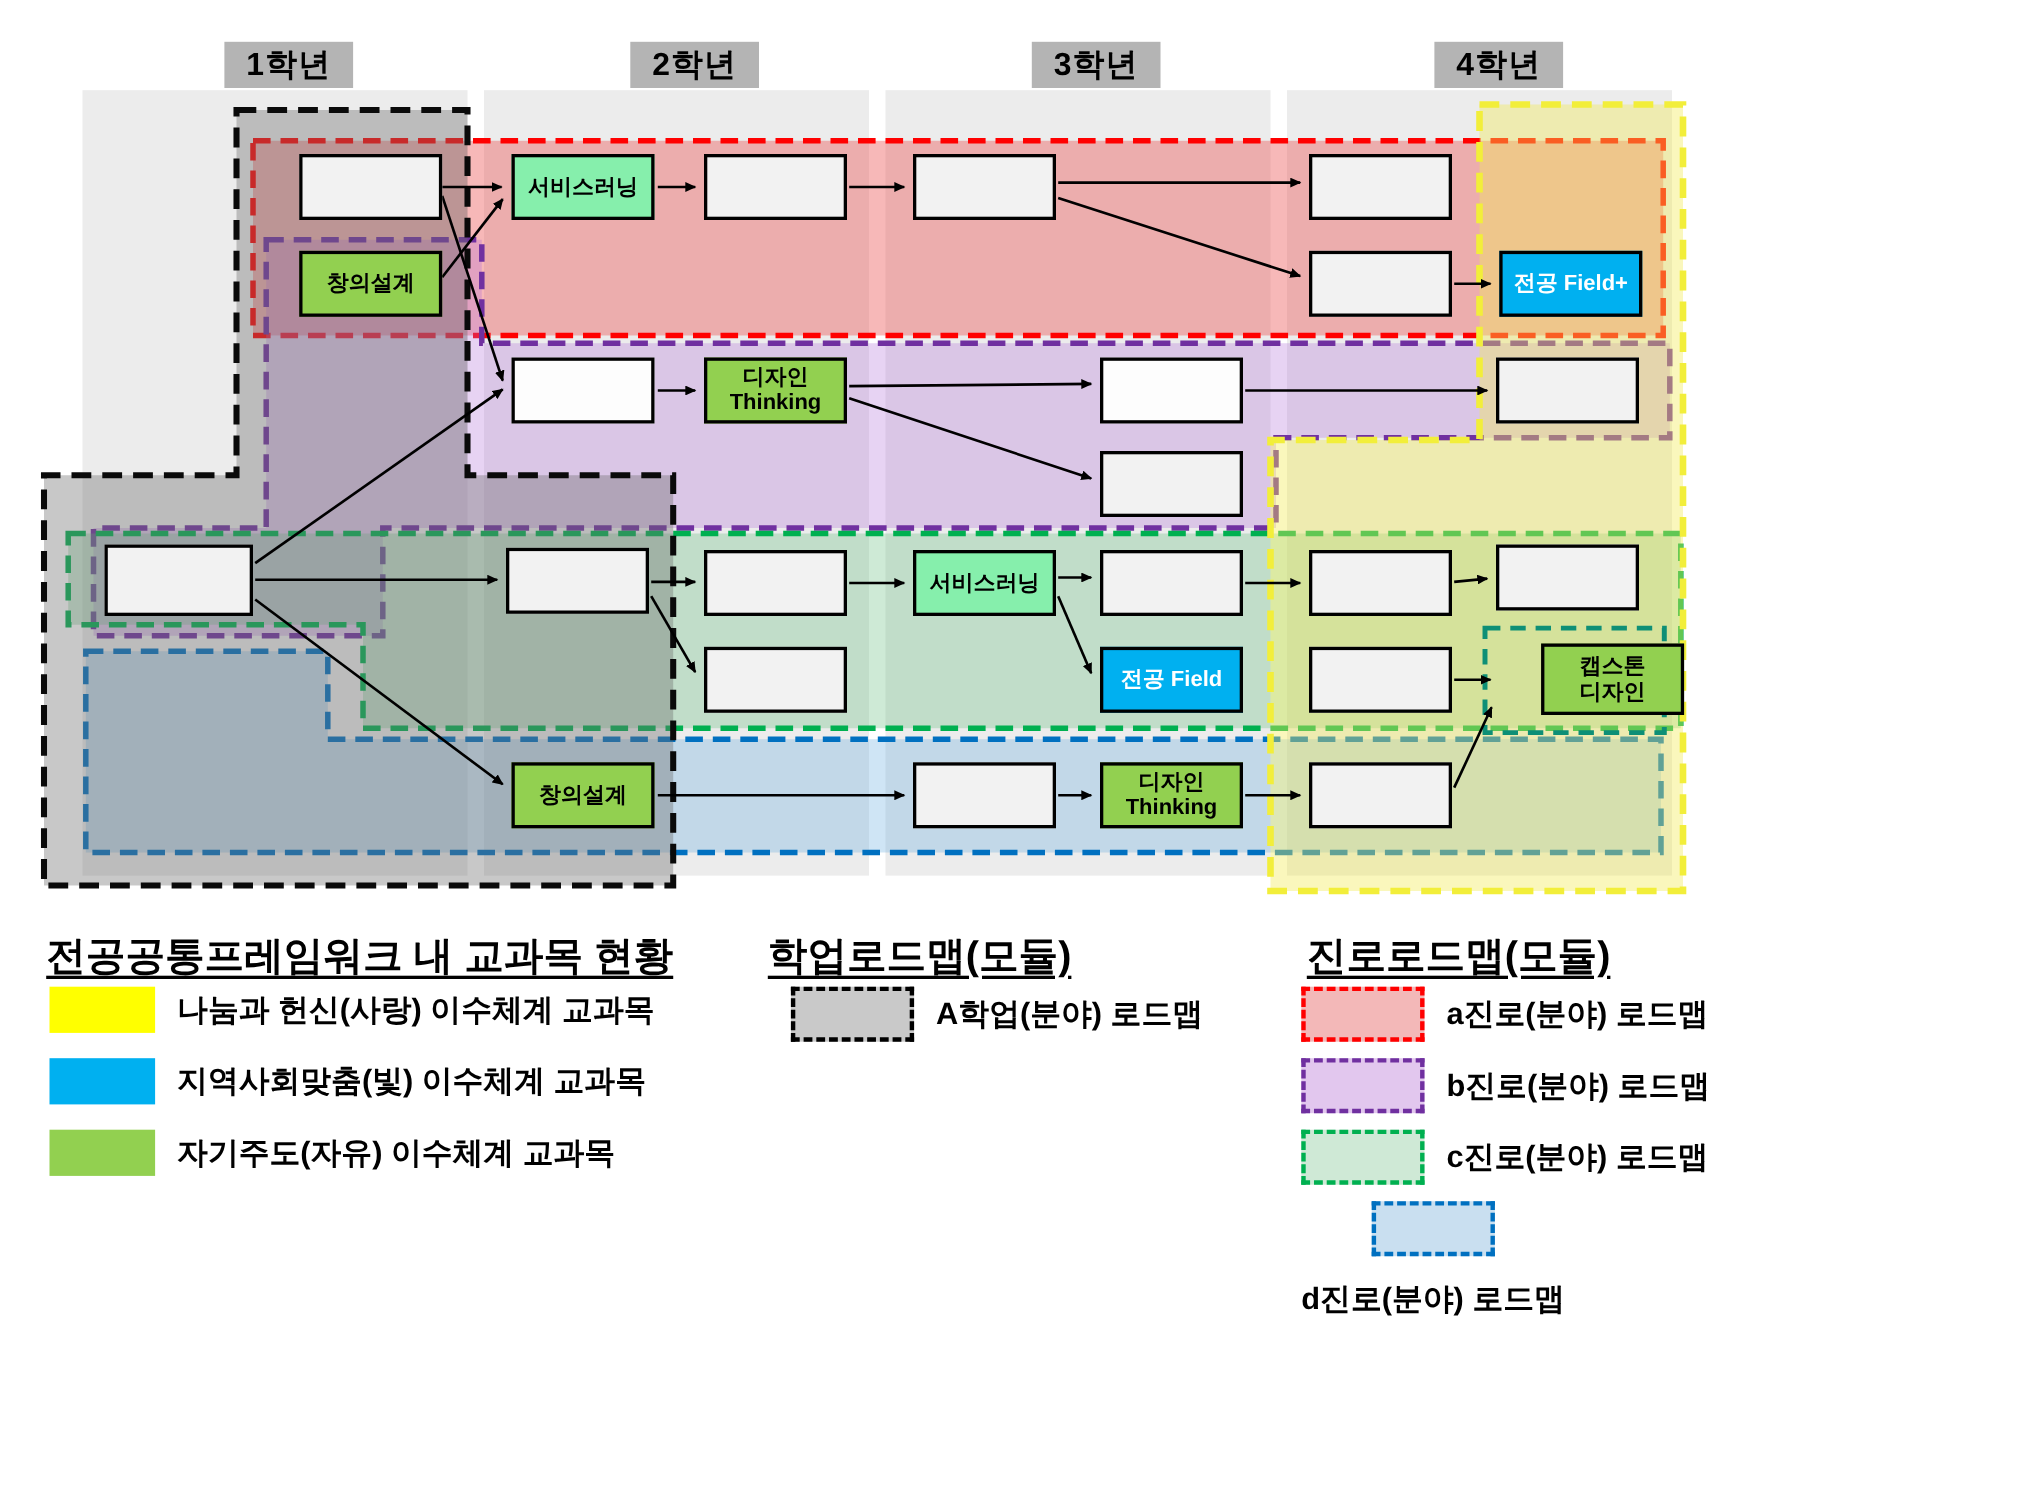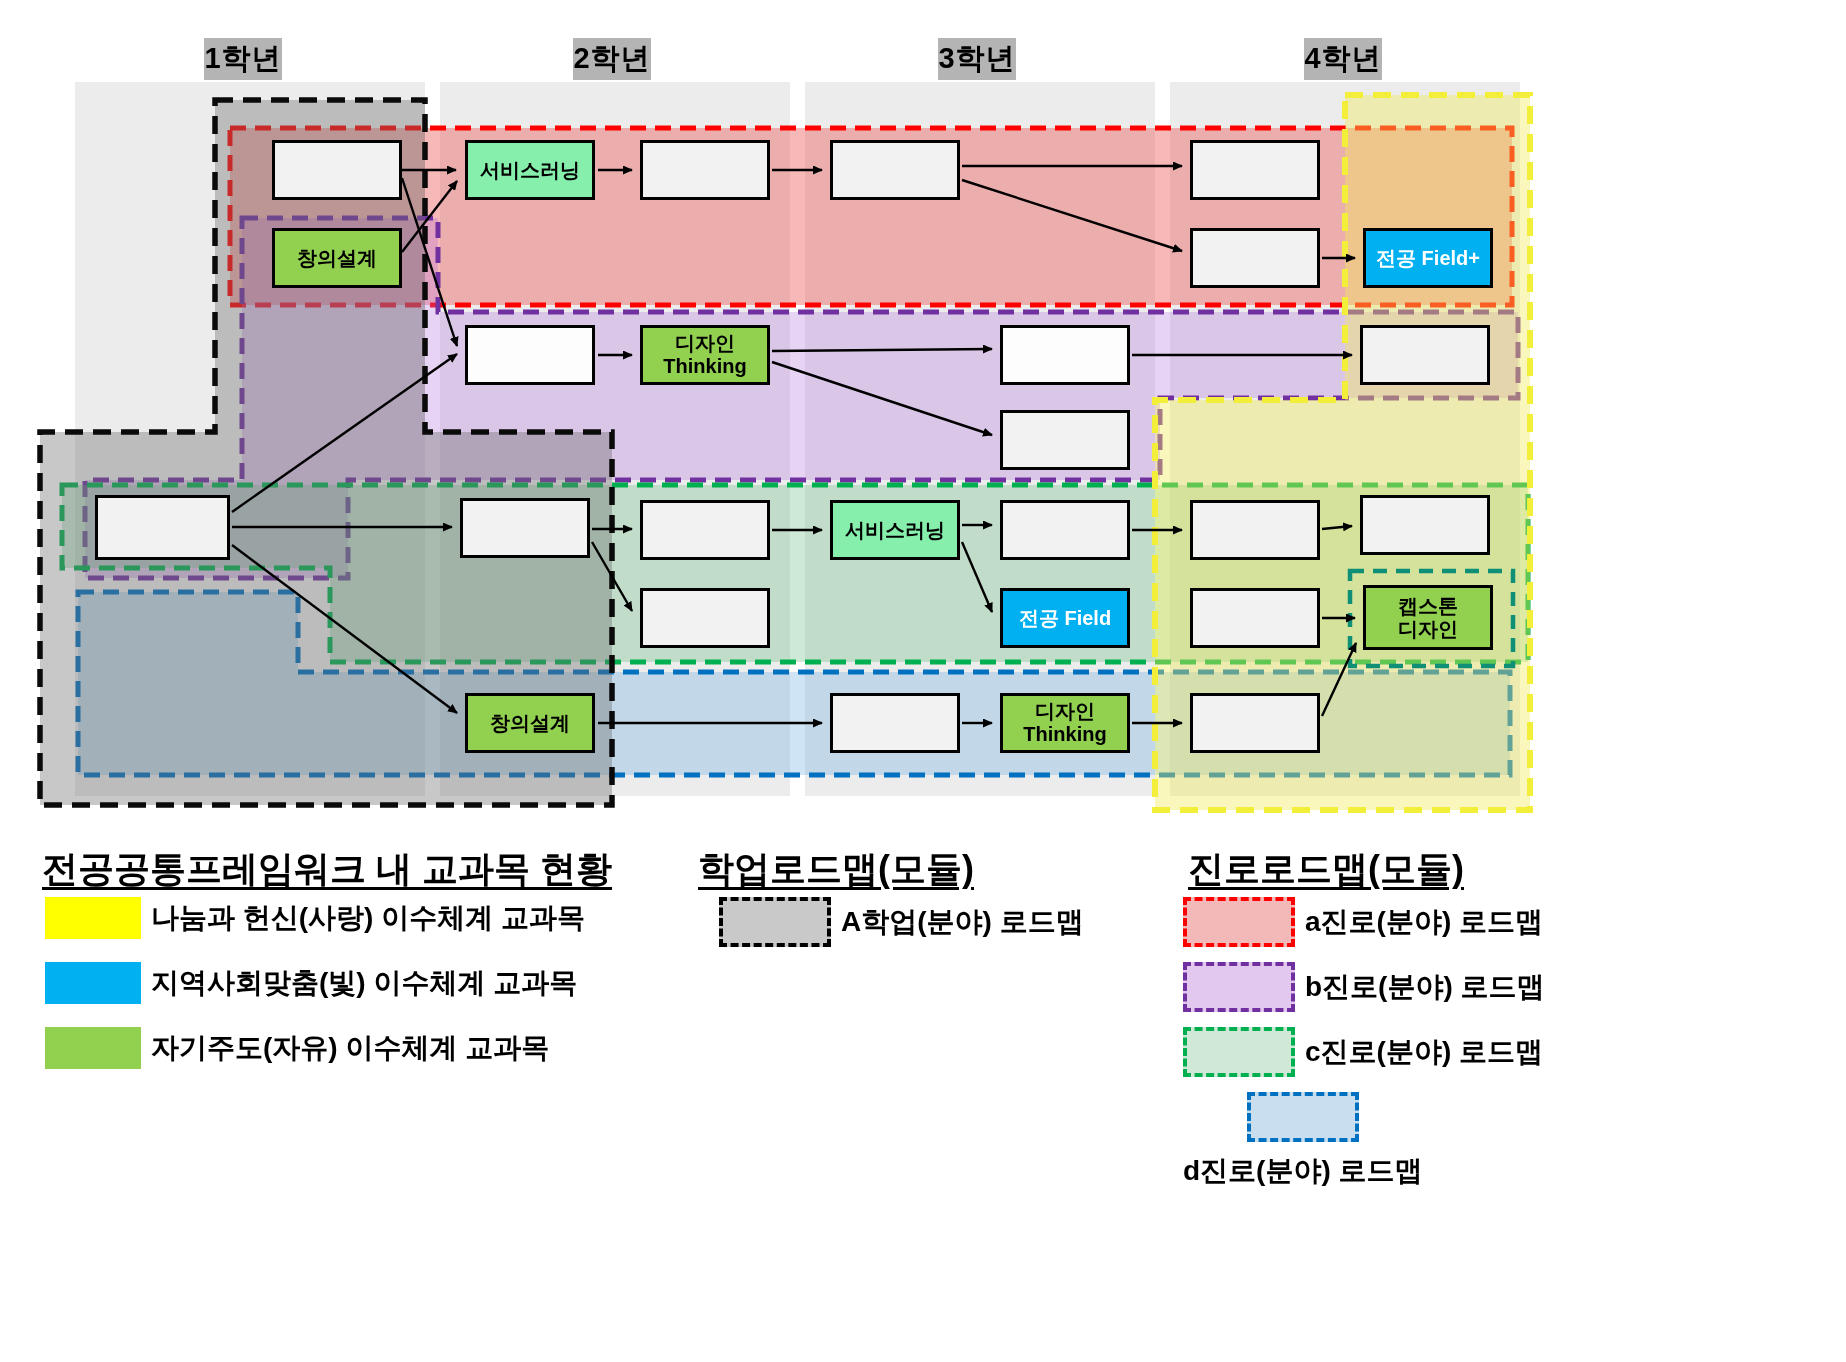--- a/index.html
+++ b/index.html
@@ -2,37 +2,37 @@
 <html><head>
 <meta charset="utf-8">
 <style>
   html,body{margin:0;padding:0;background:#fff;}
   .stage{
     position:relative;width:1846px;height:1362px;background:#fff;overflow:hidden;
     font-family:"Liberation Sans","DejaVu Sans",sans-serif;color:#000;
   }
   .layer{position:absolute;left:0;top:0;width:1846px;height:1362px;}
   .year{
-    position:absolute;width:78px;height:42px;background:#b4b4b4;
+    position:absolute;width:117px;height:42px;background:#b4b4b4;
     display:flex;align-items:center;justify-content:center;
     font-size:29px;font-weight:700;letter-spacing:1px;
   }
   .box{
     position:absolute;width:130px;height:60px;background:#f2f2f2;border:3px solid #000;
     display:flex;align-items:center;justify-content:center;text-align:center;
     font-size:20px;font-weight:700;line-height:1.15;white-space:pre-line;box-sizing:border-box;
   }
   .box.yellow{background:#86efac;}
   .box.green{background:#92d050;}
   .box.blue{background:#00b0f0;color:#fff;}
   .lg-title{
     position:absolute;font-size:36px;font-weight:800;
     text-decoration:underline;text-underline-offset:6px;text-decoration-thickness:3px;
   }
-  .lg-item{position:absolute;display:flex;align-items:center;gap:10px;}
+  .lg-item{position:absolute;display:flex;align-items:center;gap:20px;}
   .sw{width:96px;height:42px;box-sizing:border-box;}
   .sw.module{width:112px;height:50px;border:4px dashed #000;}
   .sw.yellow{background:#ffff00;}
   .sw.blue{background:#00b0f0;}
   .sw.green{background:#92d050;}
   .sw.mod-a{background:#c9c9c9;border-color:#000000;}
   .sw.mod-b{background:#f6f3a0;border-color:#e8e33a;}
   .sw.mod-ca{background:#f3b8b8;border-color:#ff0000;}
   .sw.mod-cb{background:#e2c7ee;border-color:#7030a0;}
   .sw.mod-cc{background:#cfe9d6;border-color:#00b050;}
@@ -131,21 +131,21 @@
   <div class="box" style="left:95px;top:495px;width:135px;height:65px;"></div>
   <div class="box" style="left:460px;top:498px;"></div>
   <div class="box" style="left:640px;top:500px;"></div>
   <div class="box yellow" style="left:830px;top:500px;">서비스러닝</div>
   <div class="box" style="left:1000px;top:500px;"></div>
   <div class="box" style="left:1190px;top:500px;"></div>
   <div class="box" style="left:1360px;top:495px;"></div>
   <div class="box" style="left:640px;top:588px;"></div>
   <div class="box blue" style="left:1000px;top:588px;">전공 Field</div>
   <div class="box" style="left:1190px;top:588px;"></div>
-  <div class="box green" style="left:1363px;top:585px;height:65px;">캡스톤
+  <div class="box green" style="left:1401px;top:585px;height:65px;">캡스톤
 디자인</div>
 
   <div class="box green" style="left:465px;top:693px;">창의설계</div>
   <div class="box" style="left:830px;top:693px;"></div>
   <div class="box green" style="left:1000px;top:693px;">디자인
 Thinking</div>
   <div class="box" style="left:1190px;top:693px;"></div>
 
   <div class="lg-title" style="left:42px;top:845px;">전공공통프레임워크 내 교과목 현황</div>
   <div class="lg-item" style="left:45px;top:897px;">

